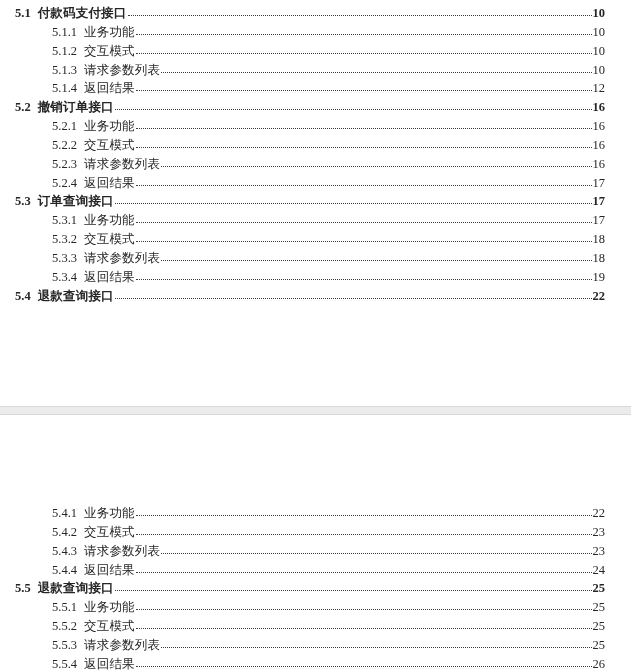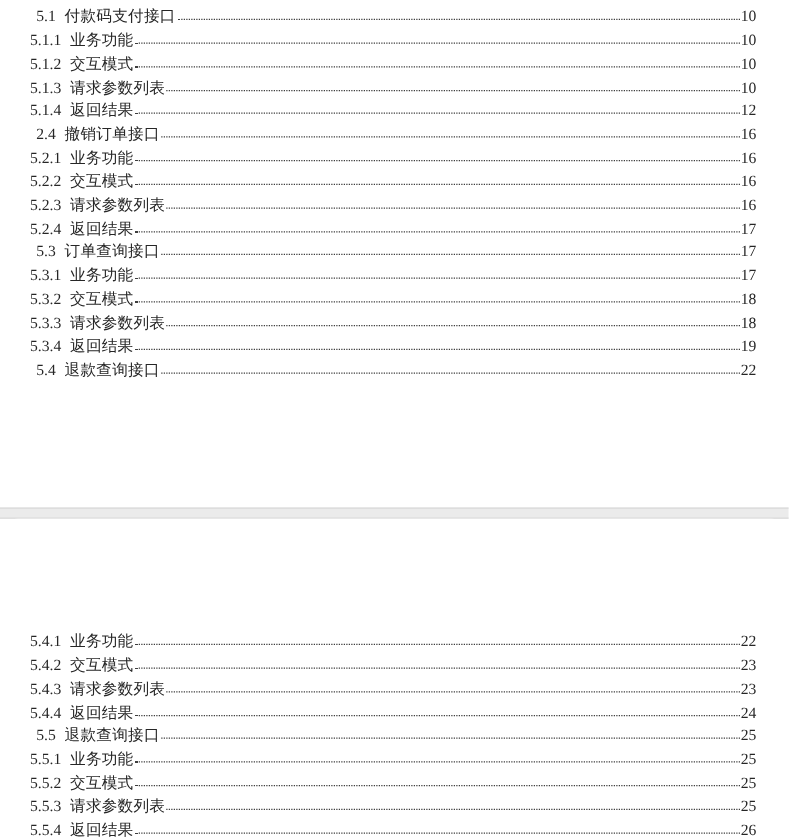--- a/index.html
+++ b/index.html
@@ -46,22 +46,22 @@
     border-radius: 14px;
   }
   .toc-row {
     display: flex;
     align-items: baseline;
     height: 18.85px;
     line-height: 18.85px;
     white-space: nowrap;
     cursor: pointer;
   }
-  .toc-row.level-1 { padding-left: 29px; }
-  .toc-row.level-2 { padding-left: 24px; }
+  .toc-row.level-1 { padding-left: 15px; font-weight: bold; }
+  .toc-row.level-2 { padding-left: 52px; }
   .toc-num { margin-right: 7px; }
   .toc-title { letter-spacing: 0.2px; }
   .toc-dots {
     flex: 1 1 auto;
     min-width: 8px;
     margin: 0 1px 0 1px;
     border-bottom: 1px dotted var(--dot-color);
     position: relative;
     top: -1px;
   }
@@ -97,21 +97,21 @@
     <span class="toc-dots"></span>
     <span class="toc-page">10</span>
   </div>
       <div class="toc-row level-2">
     <span class="toc-num">5.1.4</span>
     <span class="toc-title">返回结果</span>
     <span class="toc-dots"></span>
     <span class="toc-page">12</span>
   </div>
       <div class="toc-row level-1">
-    <span class="toc-num">2.4</span>
+    <span class="toc-num">5.2</span>
     <span class="toc-title">撤销订单接口</span>
     <span class="toc-dots"></span>
     <span class="toc-page">16</span>
   </div>
       <div class="toc-row level-2">
     <span class="toc-num">5.2.1</span>
     <span class="toc-title">业务功能</span>
     <span class="toc-dots"></span>
     <span class="toc-page">16</span>
   </div>

